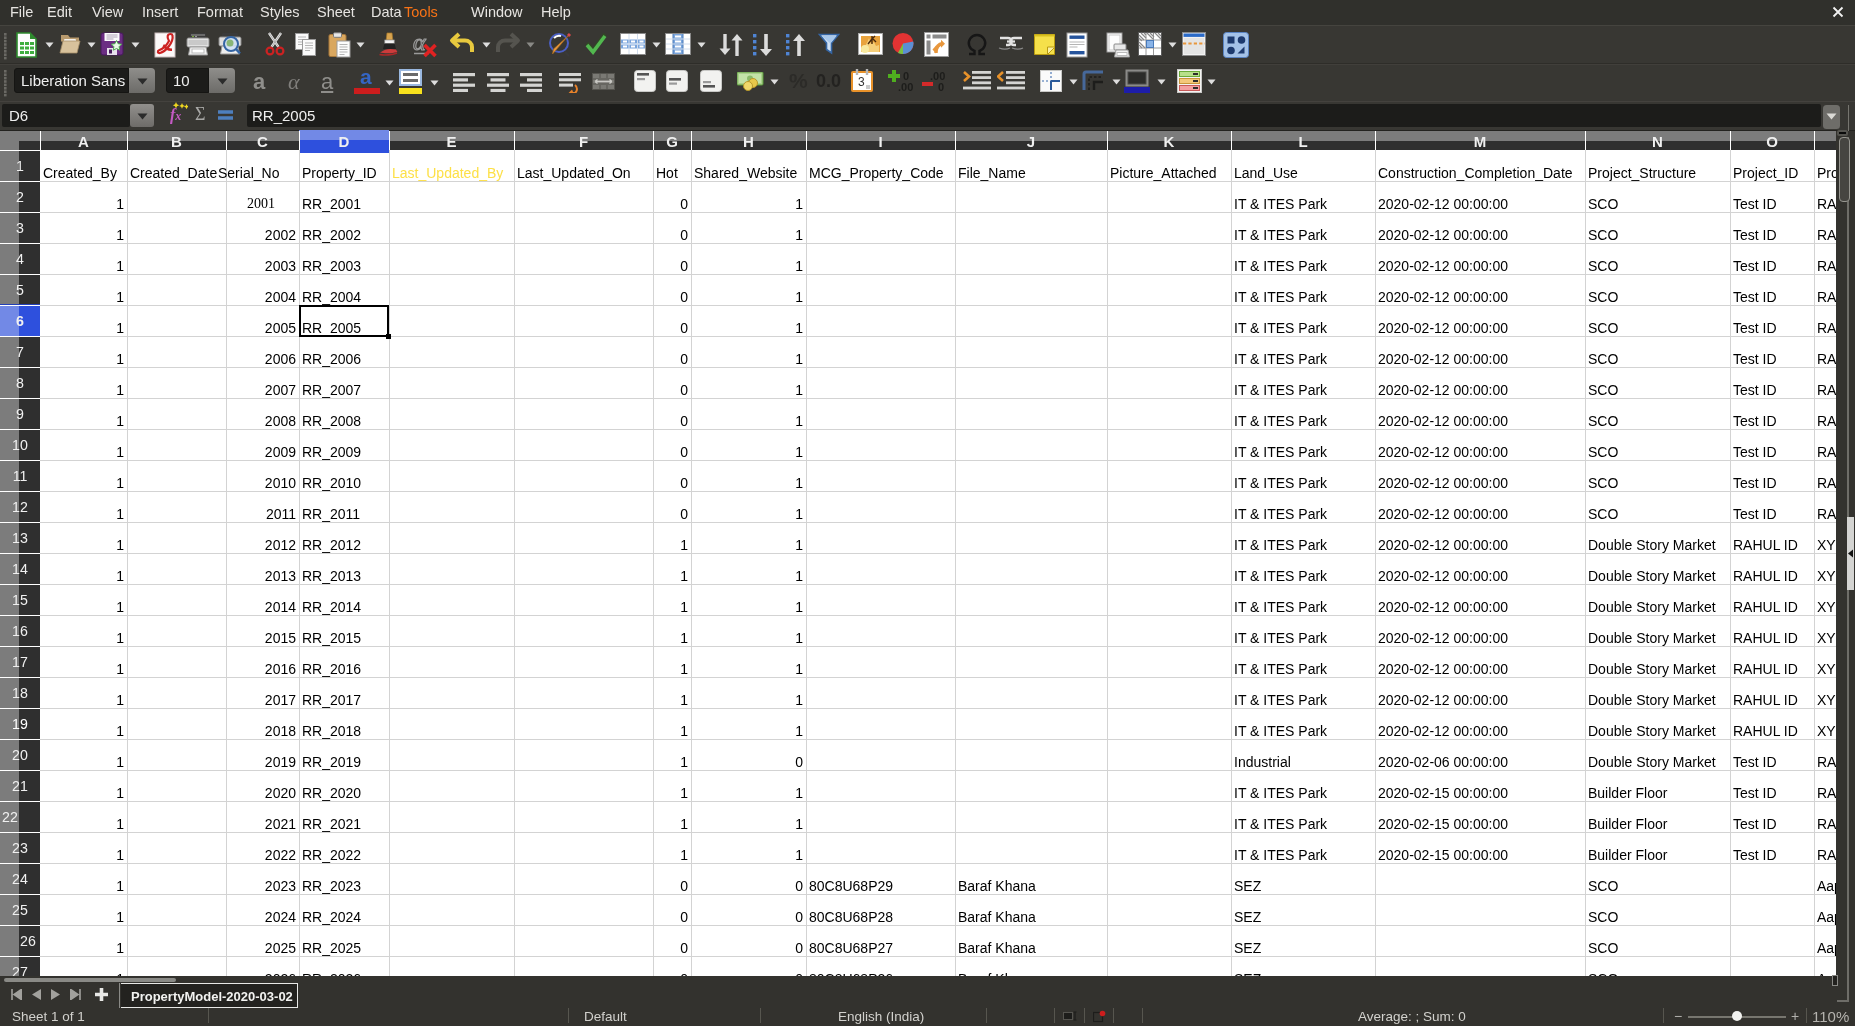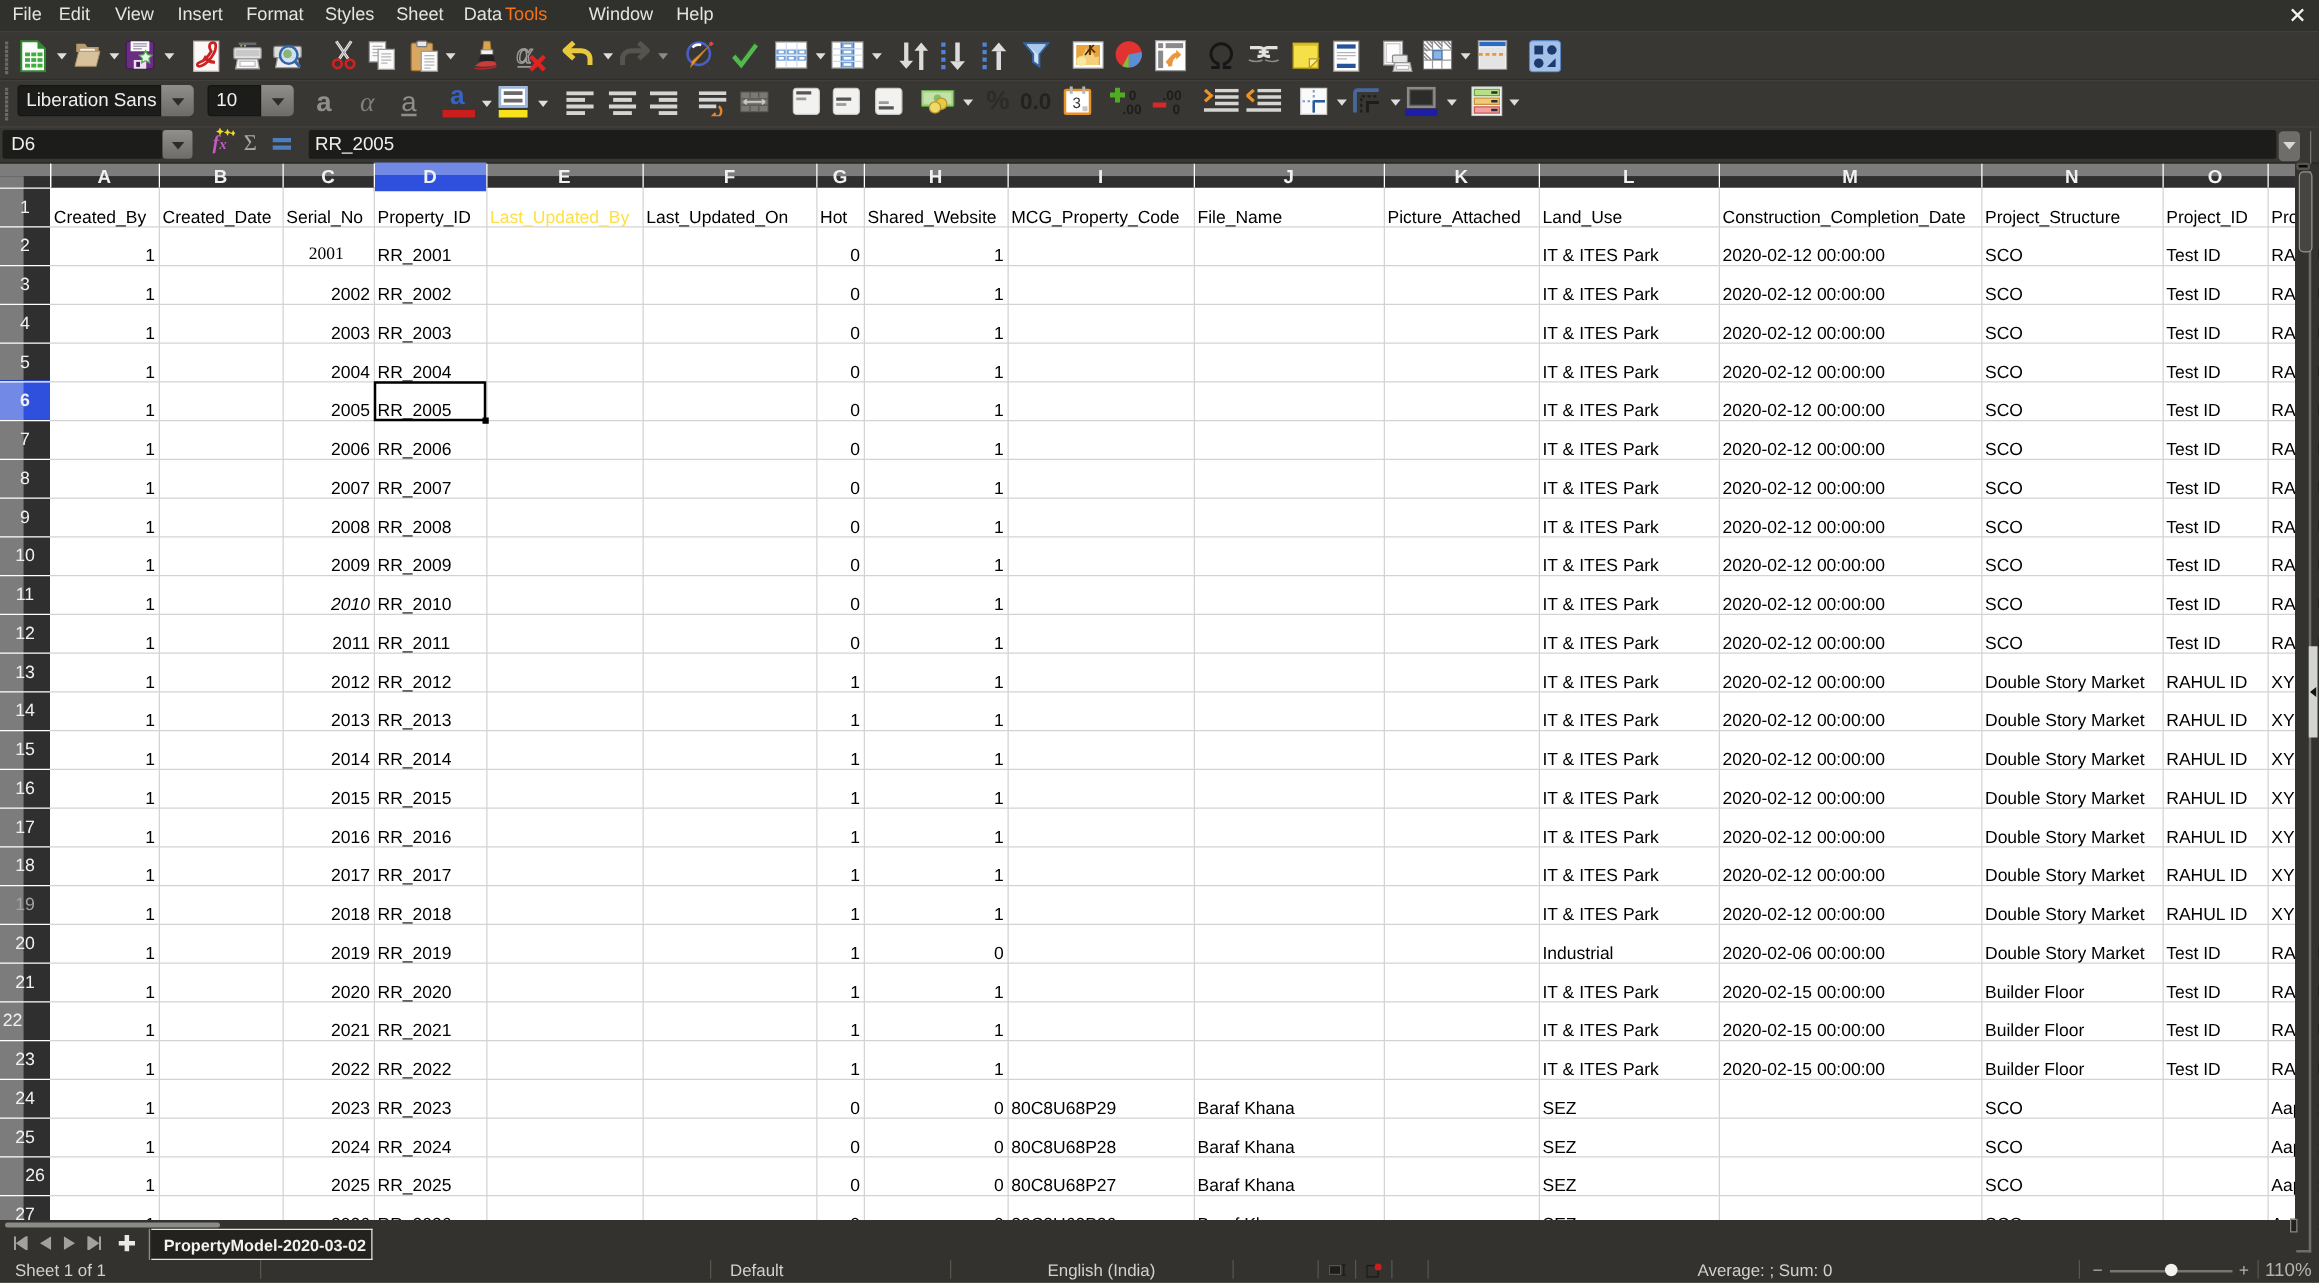--- a/index.html
+++ b/index.html
@@ -540,21 +540,21 @@
 <span class="tx" style="left:0px;top:561px;width:40px;text-align:center;font-size:14.2px;font-weight:normal;color:#f0f0f0">14</span>
 <div class="ab" style="left:0;top:553px;width:40px;height:1px;background:#fff"></div>
 <span class="tx" style="left:0px;top:592px;width:40px;text-align:center;font-size:14.2px;font-weight:normal;color:#f0f0f0">15</span>
 <div class="ab" style="left:0;top:584px;width:40px;height:1px;background:#fff"></div>
 <span class="tx" style="left:0px;top:623px;width:40px;text-align:center;font-size:14.2px;font-weight:normal;color:#f0f0f0">16</span>
 <div class="ab" style="left:0;top:615px;width:40px;height:1px;background:#fff"></div>
 <span class="tx" style="left:0px;top:654px;width:40px;text-align:center;font-size:14.2px;font-weight:normal;color:#f0f0f0">17</span>
 <div class="ab" style="left:0;top:646px;width:40px;height:1px;background:#fff"></div>
 <span class="tx" style="left:0px;top:685px;width:40px;text-align:center;font-size:14.2px;font-weight:normal;color:#f0f0f0">18</span>
 <div class="ab" style="left:0;top:677px;width:40px;height:1px;background:#fff"></div>
-<span class="tx" style="left:0px;top:716px;width:40px;text-align:center;font-size:14.2px;font-weight:normal;color:#a3a3a3">19</span>
+<span class="tx" style="left:0px;top:716px;width:40px;text-align:center;font-size:14.2px;font-weight:normal;color:#ffffff">19</span>
 <div class="ab" style="left:0;top:708px;width:40px;height:1px;background:#fff"></div>
 <span class="tx" style="left:0px;top:747px;width:40px;text-align:center;font-size:14.2px;font-weight:normal;color:#f0f0f0">20</span>
 <div class="ab" style="left:0;top:739px;width:40px;height:1px;background:#fff"></div>
 <span class="tx" style="left:0px;top:778px;width:40px;text-align:center;font-size:14.2px;font-weight:normal;color:#f0f0f0">21</span>
 <div class="ab" style="left:0;top:770px;width:40px;height:1px;background:#fff"></div>
 <span class="tx" style="left:0px;top:809px;width:20px;text-align:center;font-size:14.2px;font-weight:normal;color:#f0f0f0">22</span>
 <div class="ab" style="left:0;top:801px;width:40px;height:1px;background:#fff"></div>
 <span class="tx" style="left:0px;top:840px;width:40px;text-align:center;font-size:14.2px;font-weight:normal;color:#f0f0f0">23</span>
 <div class="ab" style="left:0;top:832px;width:40px;height:1px;background:#fff"></div>
 <span class="tx" style="left:0px;top:871px;width:40px;text-align:center;font-size:14.2px;font-weight:normal;color:#f0f0f0">24</span>
@@ -601,21 +601,21 @@
 <div class="ab" style="left:40px;top:739px;width:1796px;height:1px;background:#d3d3d3"></div>
 <div class="ab" style="left:40px;top:770px;width:1796px;height:1px;background:#d3d3d3"></div>
 <div class="ab" style="left:40px;top:801px;width:1796px;height:1px;background:#d3d3d3"></div>
 <div class="ab" style="left:40px;top:832px;width:1796px;height:1px;background:#d3d3d3"></div>
 <div class="ab" style="left:40px;top:863px;width:1796px;height:1px;background:#d3d3d3"></div>
 <div class="ab" style="left:40px;top:894px;width:1796px;height:1px;background:#d3d3d3"></div>
 <div class="ab" style="left:40px;top:925px;width:1796px;height:1px;background:#d3d3d3"></div>
 <div class="ab" style="left:40px;top:956px;width:1796px;height:1px;background:#d3d3d3"></div>
 <span class="tx" style="top:165px;font-size:14px;color:#000;left:43px;">Created_By</span>
 <span class="tx" style="top:165px;font-size:14px;color:#000;left:130px;">Created_Date</span>
-<span class="tx" style="top:165px;font-size:14px;color:#000;left:229px;">Serial_No</span>
+<span class="tx" style="top:165px;font-size:14px;color:#000;left:218px;">Serial_No</span>
 <span class="tx" style="top:165px;font-size:14px;color:#000;left:302px;">Property_ID</span>
 <span class="tx" style="top:165px;font-size:14px;color:#fde047;left:392px;">Last_Updated_By</span>
 <span class="tx" style="top:165px;font-size:14px;color:#000;left:517px;">Last_Updated_On</span>
 <span class="tx" style="top:165px;font-size:14px;color:#000;left:656px;">Hot</span>
 <span class="tx" style="top:165px;font-size:14px;color:#000;left:694px;">Shared_Website</span>
 <span class="tx" style="top:165px;font-size:14px;color:#000;left:809px;">MCG_Property_Code</span>
 <span class="tx" style="top:165px;font-size:14px;color:#000;left:958px;">File_Name</span>
 <span class="tx" style="top:165px;font-size:14px;color:#000;left:1110px;">Picture_Attached</span>
 <span class="tx" style="top:165px;font-size:14px;color:#000;left:1234px;">Land_Use</span>
 <span class="tx" style="top:165px;font-size:14px;color:#000;left:1378px;">Construction_Completion_Date</span>
@@ -706,21 +706,21 @@
 <span class="tx" style="top:444px;font-size:14px;color:#000;left:226px;width:70px;text-align:right;">2009</span>
 <span class="tx" style="top:444px;font-size:14px;color:#000;left:302px;">RR_2009</span>
 <span class="tx" style="top:444px;font-size:14px;color:#000;left:653px;width:35px;text-align:right;">0</span>
 <span class="tx" style="top:444px;font-size:14px;color:#000;left:691px;width:112px;text-align:right;">1</span>
 <span class="tx" style="top:444px;font-size:14px;color:#000;left:1234px;">IT &amp; ITES Park</span>
 <span class="tx" style="top:444px;font-size:14px;color:#000;left:1378px;">2020-02-12 00:00:00</span>
 <span class="tx" style="top:444px;font-size:14px;color:#000;left:1588px;">SCO</span>
 <span class="tx" style="top:444px;font-size:14px;color:#000;left:1733px;">Test ID</span>
 <span class="tx" style="top:444px;font-size:14px;color:#000;left:1817px;">RAHUL</span>
 <span class="tx" style="top:475px;font-size:14px;color:#000;left:40px;width:84px;text-align:right;">1</span>
-<span class="tx" style="top:475px;font-size:14px;color:#000;left:226px;width:70px;text-align:right;font-style:italic;">2010</span>
+<span class="tx" style="top:475px;font-size:14px;color:#000;left:226px;width:70px;text-align:right;">2010</span>
 <span class="tx" style="top:475px;font-size:14px;color:#000;left:302px;">RR_2010</span>
 <span class="tx" style="top:475px;font-size:14px;color:#000;left:653px;width:35px;text-align:right;">0</span>
 <span class="tx" style="top:475px;font-size:14px;color:#000;left:691px;width:112px;text-align:right;">1</span>
 <span class="tx" style="top:475px;font-size:14px;color:#000;left:1234px;">IT &amp; ITES Park</span>
 <span class="tx" style="top:475px;font-size:14px;color:#000;left:1378px;">2020-02-12 00:00:00</span>
 <span class="tx" style="top:475px;font-size:14px;color:#000;left:1588px;">SCO</span>
 <span class="tx" style="top:475px;font-size:14px;color:#000;left:1733px;">Test ID</span>
 <span class="tx" style="top:475px;font-size:14px;color:#000;left:1817px;">RAHUL</span>
 <span class="tx" style="top:506px;font-size:14px;color:#000;left:40px;width:84px;text-align:right;">1</span>
 <span class="tx" style="top:506px;font-size:14px;color:#000;left:226px;width:70px;text-align:right;">2011</span>

